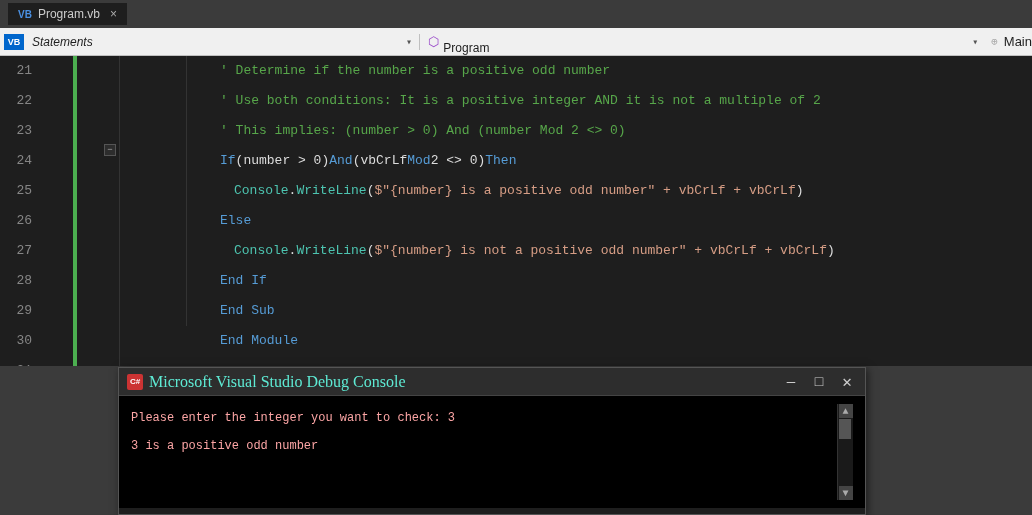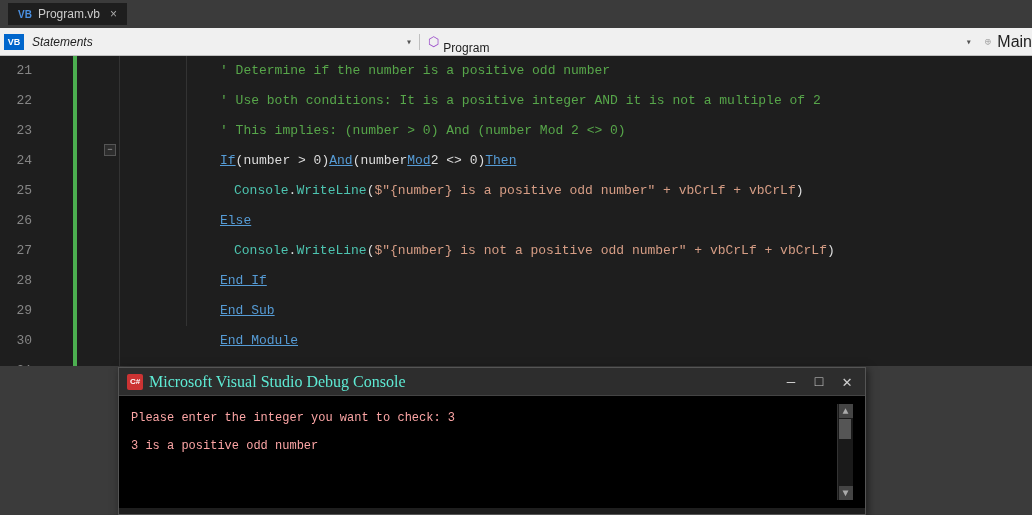--- a/index.html
+++ b/index.html
@@ -122,21 +122,21 @@
       align-items: center;
       padding-left: 8px;
       white-space: nowrap;
     }
     .code-line:nth-child(4) {
       background: #1e1e1e;
     }
 
     
     .c-green { color: #57a64a; } 
-    .c-blue { color: #569cd6; text-decoration: underline; }   
+    .c-blue { color: #569cd6; }   
     .c-teal { color: #4dc4b0; }
     .c-string { color: #d69d85; }  
     .c-white { color: #dcdcdc; }
 
     
     .debug-console {
       position: absolute;
       top: 367px;
       left: 118px;
       width: 748px;
@@ -268,21 +268,21 @@
   <div class="toolbar-left">
     <div class="toolbar-vb-icon">VB</div>
     <span style="flex:1; font-size:12px; font-family:'Segoe UI',sans-serif; color:#1e1e1e; padding:0 4px;font-style:italic;">Statements</span>
     <div class="toolbar-dropdown-btn">▾</div>
   </div>
   <div class="toolbar-right" style="display:flex; align-items:center; padding-left:8px;">
     <span style="color:#9b4dca; font-size:13px; margin-right:4px;">⬡</span>
     <span style="font-size:12px; font-family:'Segoe UI',sans-serif; color:#1e1e1e; flex:1;margin-top:12px;">Program</span>
     <div style="width:20px; display:flex; align-items:center; justify-content:center; font-size:10px; color:#555;">▾</div>
     <span style="color:#aaa; font-size:11px; margin: 0 6px;">⊕</span>
-    <span style="font-size:16px; font-family:'Segoe UI',sans-serif; color:#1e1e1e;">Main</span>
+    <span style="font-size:13px; font-family:'Segoe UI',sans-serif; color:#1e1e1e;">Main</span>
   </div>
 </div>
 
 <div class="editor" style="position:relative;">
 
   <div class="line-numbers">
     <div class="line-number">21</div>
     <div class="line-number">22</div>
     <div class="line-number">23</div>
     <div class="line-number">24</div>
@@ -326,21 +326,21 @@
     </div>
 
     <div class="code-line">
       <span class="c-green">' This implies: (number &gt; 0) And (number Mod 2 &lt;&gt; 0)</span>
     </div>
 
     <div class="code-line">
       <span class="c-blue">If </span>
         <span class="c-white">(number &gt; 0) </span>
         <span class="c-blue">And</span>
-        <span class="c-white"> (number </span>
+        <span class="c-white"> (vbCrLf </span>
         <span class="c-blue">Mod</span>
         <span class="c-white"> 2 &lt;&gt; 0) </span>
         <span class="c-blue">Then</span>
     </div>
 
     <div class="code-line" style="padding-left:22px;">
       <span class="c-teal">Console</span>
         <span class="c-white">.</span>
         <span class="c-teal">WriteLine</span>
         <span class="c-white">(</span>

